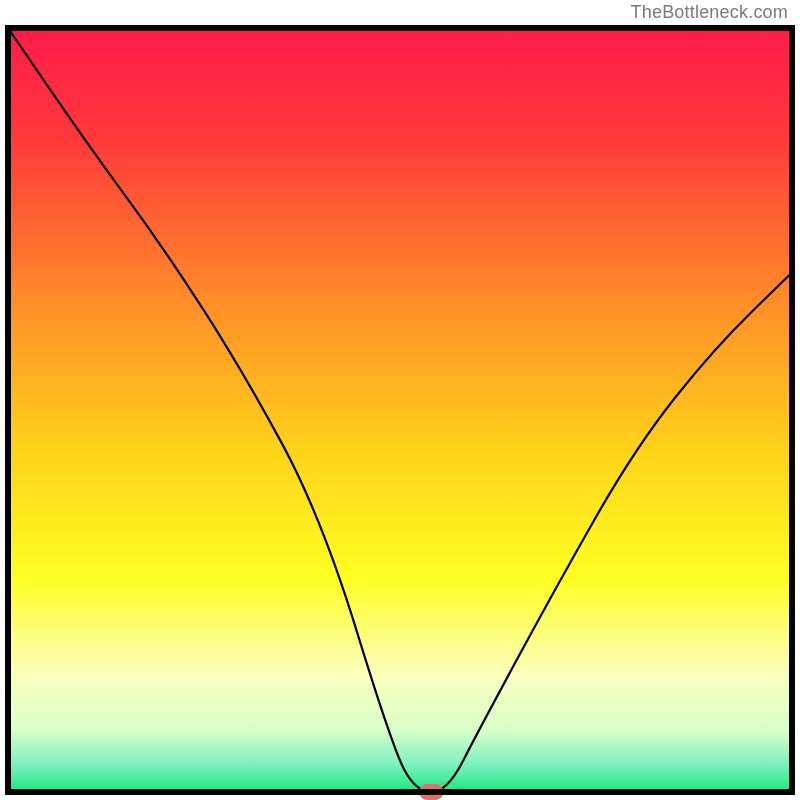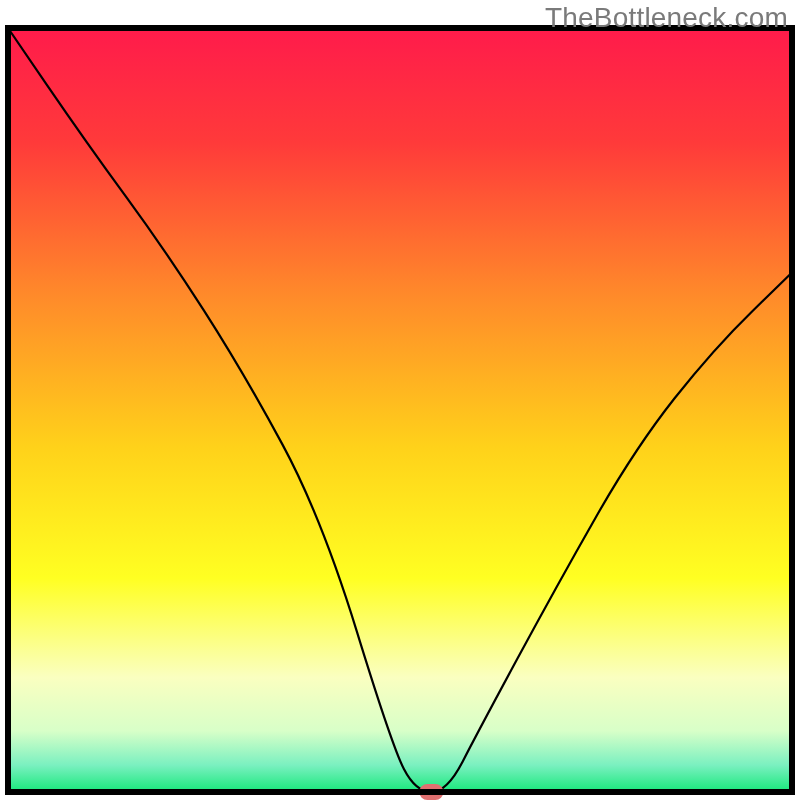--- a/index.html
+++ b/index.html
@@ -12,21 +12,21 @@
   }
   .container {
     position: relative;
     width: 800px;
     height: 800px;
   }
   .watermark {
     position: absolute;
     top: 2px;
     right: 12px;
-    font-size: 28px;
+    font-size: 18px;
     color: #7a7a7a;
     font-weight: 500;
     letter-spacing: 0.2px;
     pointer-events: none;
     margin-left: 36px;
   }
   svg {
     display: block;
   }
 </style>

